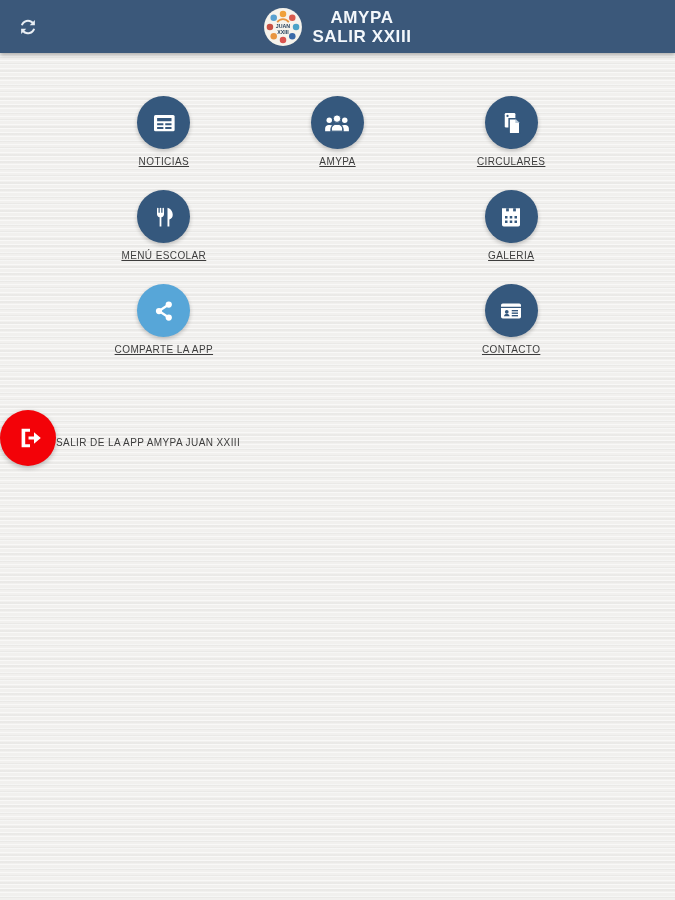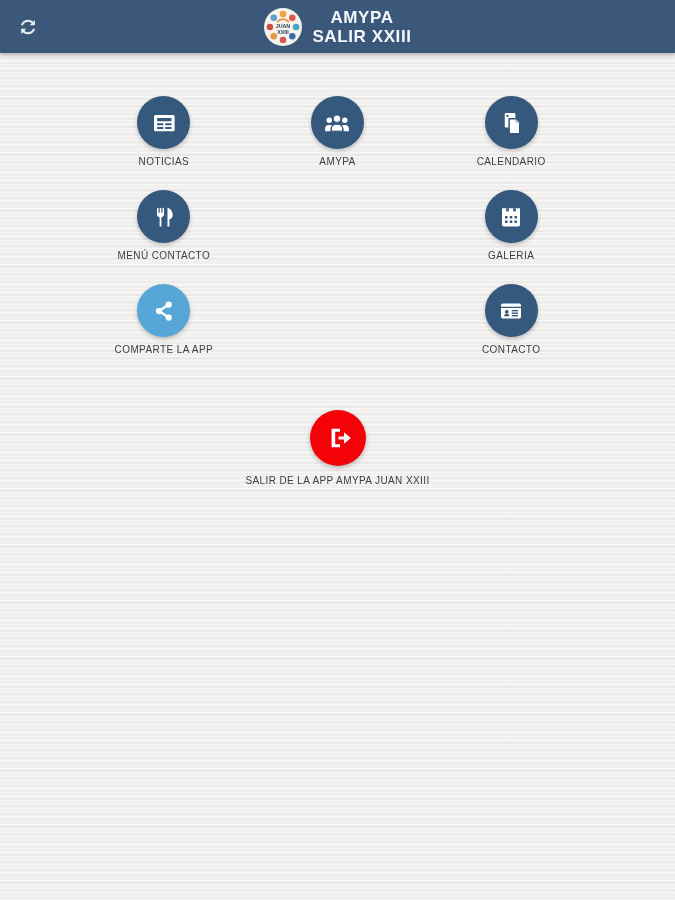--- a/index.html
+++ b/index.html
@@ -31,23 +31,23 @@
   }
   .tile { display:flex; flex-direction:column; align-items:center; cursor:pointer; }
   .tile-circle {
     width:53px; height:53px; border-radius:50%;
     background:#35587d; display:flex; align-items:center; justify-content:center;
     box-shadow:0 2px 4px rgba(0,0,0,.22);
   }
   .tile-circle.light { background:#57a6d8; }
   .tile-label {
     margin-top:7px; font-size:10px; letter-spacing:.4px;
-    color:#3d3d3d; text-align:center; white-space:nowrap;
-  }
-  .exit-section { margin-top:32px; display:flex; flex-direction:column; align-items:center; }
+    color:#3d3d3d; text-align:center; white-space:nowrap;text-decoration:underline;
+  }
+  .exit-section { margin-top:32px; display:flex; flex-direction:row; align-items:center; }
   .exit-circle {
     width:56px; height:56px; border-radius:50%;
     background:#f30208; display:flex; align-items:center; justify-content:center;
     box-shadow:0 2px 5px rgba(0,0,0,.25); cursor:pointer; border:none;
   }
   .exit-label { margin-top:9px; font-size:10px; letter-spacing:.4px; color:#3d3d3d; }
   svg { display:block; }
 </style>
 </head>
 <body>
@@ -127,36 +127,36 @@
     <div class="tile-circle">
       <span>
         <svg width="30" height="30" viewBox="0 0 24 24">
           <rect x="7" y="4" width="8.5" height="11.5" rx="1" fill="#fff"></rect>
           <circle cx="9.2" cy="6.3" r="0.9" fill="#35587d"></circle>
           <path d="M10.5 8.5h5l3.5 3.5v7.5a1 1 0 0 1-1 1h-6.5a1 1 0 0 1-1-1z" fill="#fff" stroke="#35587d" stroke-width="1.2"></path>
           <path d="M15.5 8.5v3.5h3.5z" fill="#b9c9d8"></path>
         </svg>
       </span>
     </div>
-    <div class="tile-label">CALENDARIO</div>
+    <div class="tile-label">CIRCULARES</div>
   </div>
 
   <div class="tile">
     <div class="tile-circle">
       <span>
         <svg width="30" height="30" viewBox="0 0 24 24" fill="#fff">
           <rect x="6.4" y="4.5" width="1.2" height="4.8" rx="0.6"></rect>
           <rect x="8.6" y="4.5" width="1.2" height="4.8" rx="0.6"></rect>
           <rect x="10.8" y="4.5" width="1.2" height="4.8" rx="0.6"></rect>
           <path d="M6.4 8.6h5.6v1.1c0 1.2-.9 2.2-2.1 2.4v7.4H8.5v-7.4c-1.2-.2-2.1-1.2-2.1-2.4z"></path>
           <path d="M14.8 4.5c2.7.6 4.2 3.2 4.2 5.7 0 1.9-1 3.2-2.7 3.7v5.6h-1.5z"></path>
         </svg>
       </span>
     </div>
-    <div class="tile-label">MENÚ CONTACTO</div>
+    <div class="tile-label">MENÚ ESCOLAR</div>
   </div>
 
 
 
 
   <div class="tile"></div>
 
   <div class="tile">
     <div class="tile-circle">
       <span>

